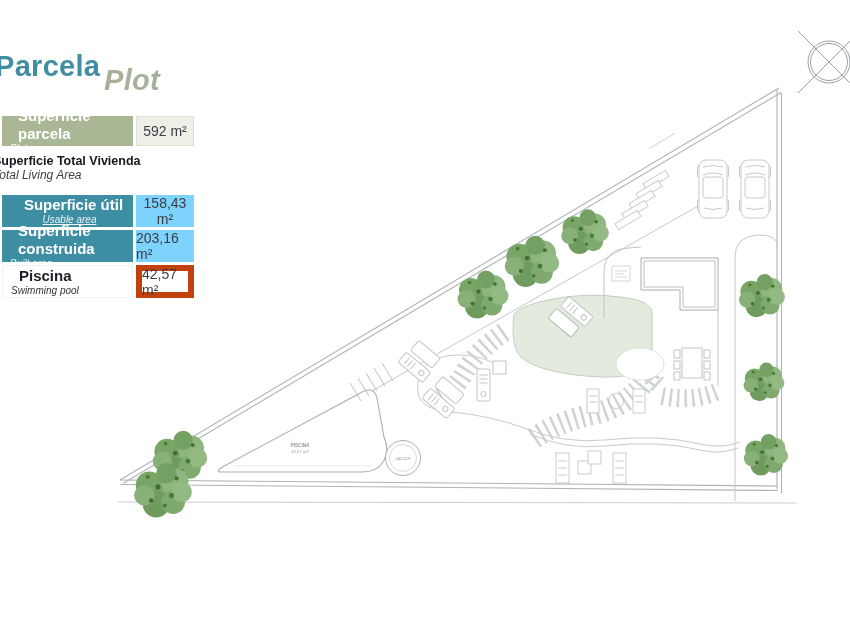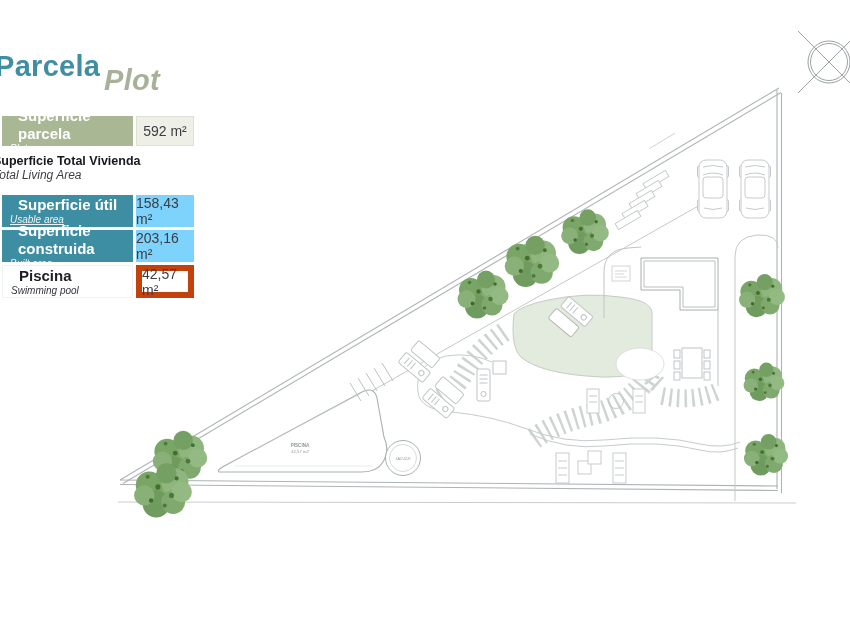--- a/index.html
+++ b/index.html
@@ -24,21 +24,21 @@
   .theme-green .val{background:#eef0e8;border:1px solid #dce3d4;}
   .theme-teal .lbl{background:#3d8da3;}
   .theme-teal .es{color:#ffffff;}
   .theme-teal .en{color:rgba(255,255,255,.9);text-decoration:underline;}
   .theme-teal .val{background:#7dd3fc;}
   .theme-white .lbl{background:#ffffff;border:1px solid #eef3f5;}
   .theme-white .es{color:#1e1e26;}
   .theme-white .en{color:#33343a;}
   .theme-white .val{background:#ffffff;border:6px solid #c2410c;}
   .row-1{top:0;height:30px;}
-  .row-2{top:79px;height:32px;}
+  .row-2{top:79px;height:32px;text-align:center;}
   .row-3{top:114px;height:32px;}
   .row-4{top:149px;height:33px;}
   .section{position:absolute;left:-9px;top:38px;white-space:nowrap;}
   .sec-es{font-weight:bold;font-size:12.5px;color:#17171f;}
   .sec-en{font-style:italic;font-size:12px;color:#3c3d45;}
   
   .plan{position:absolute;left:0;top:0;width:850px;height:620px;}
   
   .foot-es{position:absolute;left:-6px;top:575px;font-size:11px;font-weight:bold;
            color:#26262e;letter-spacing:-.15px;white-space:nowrap;}

